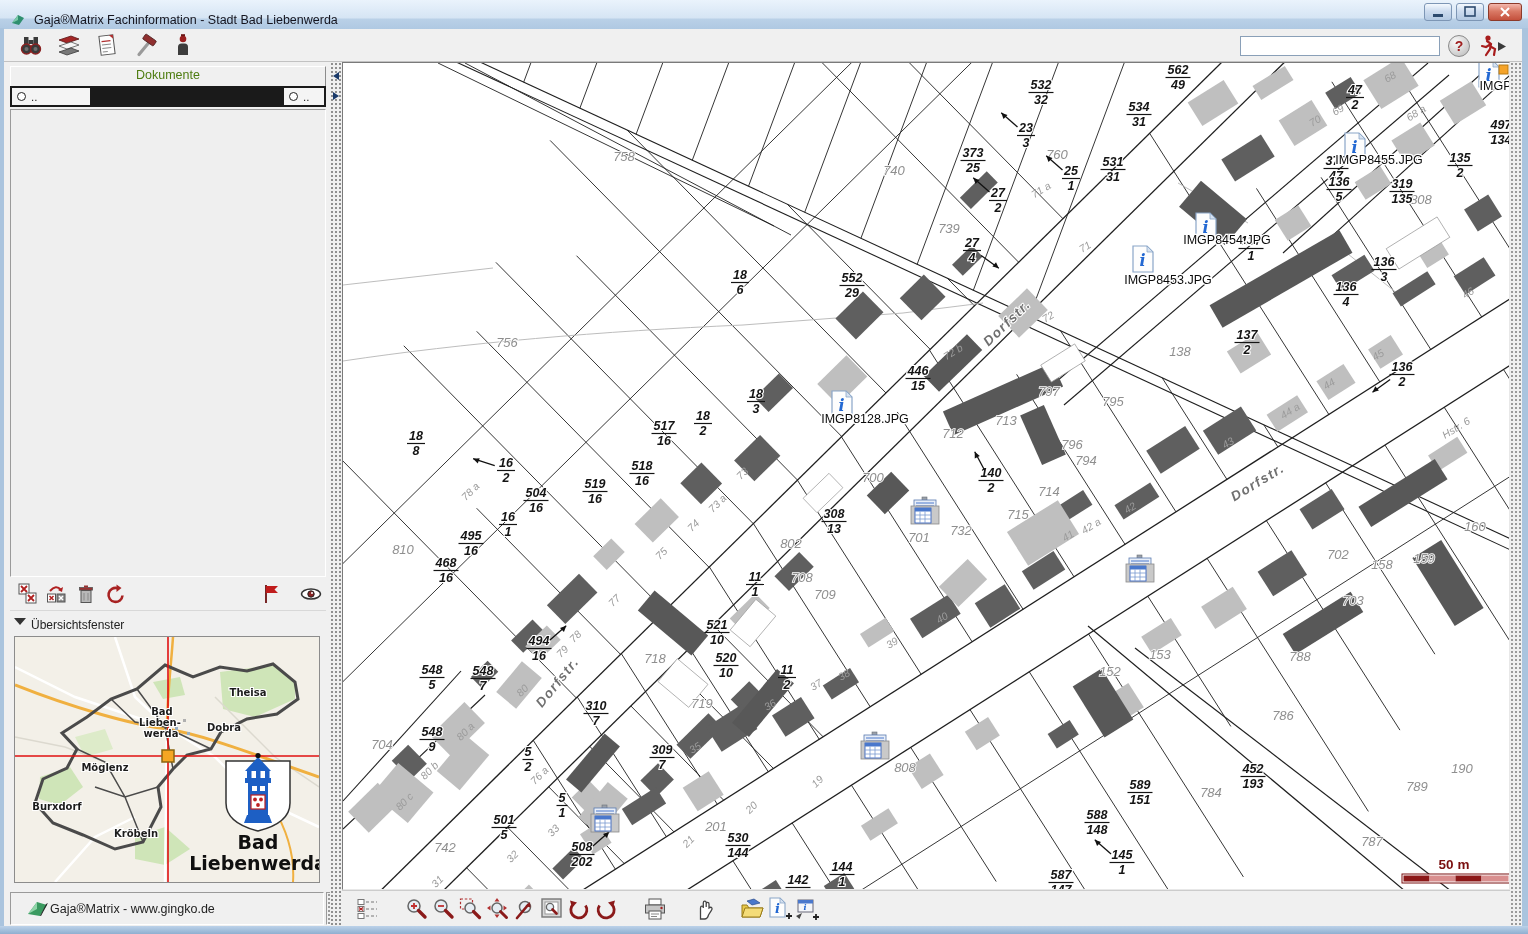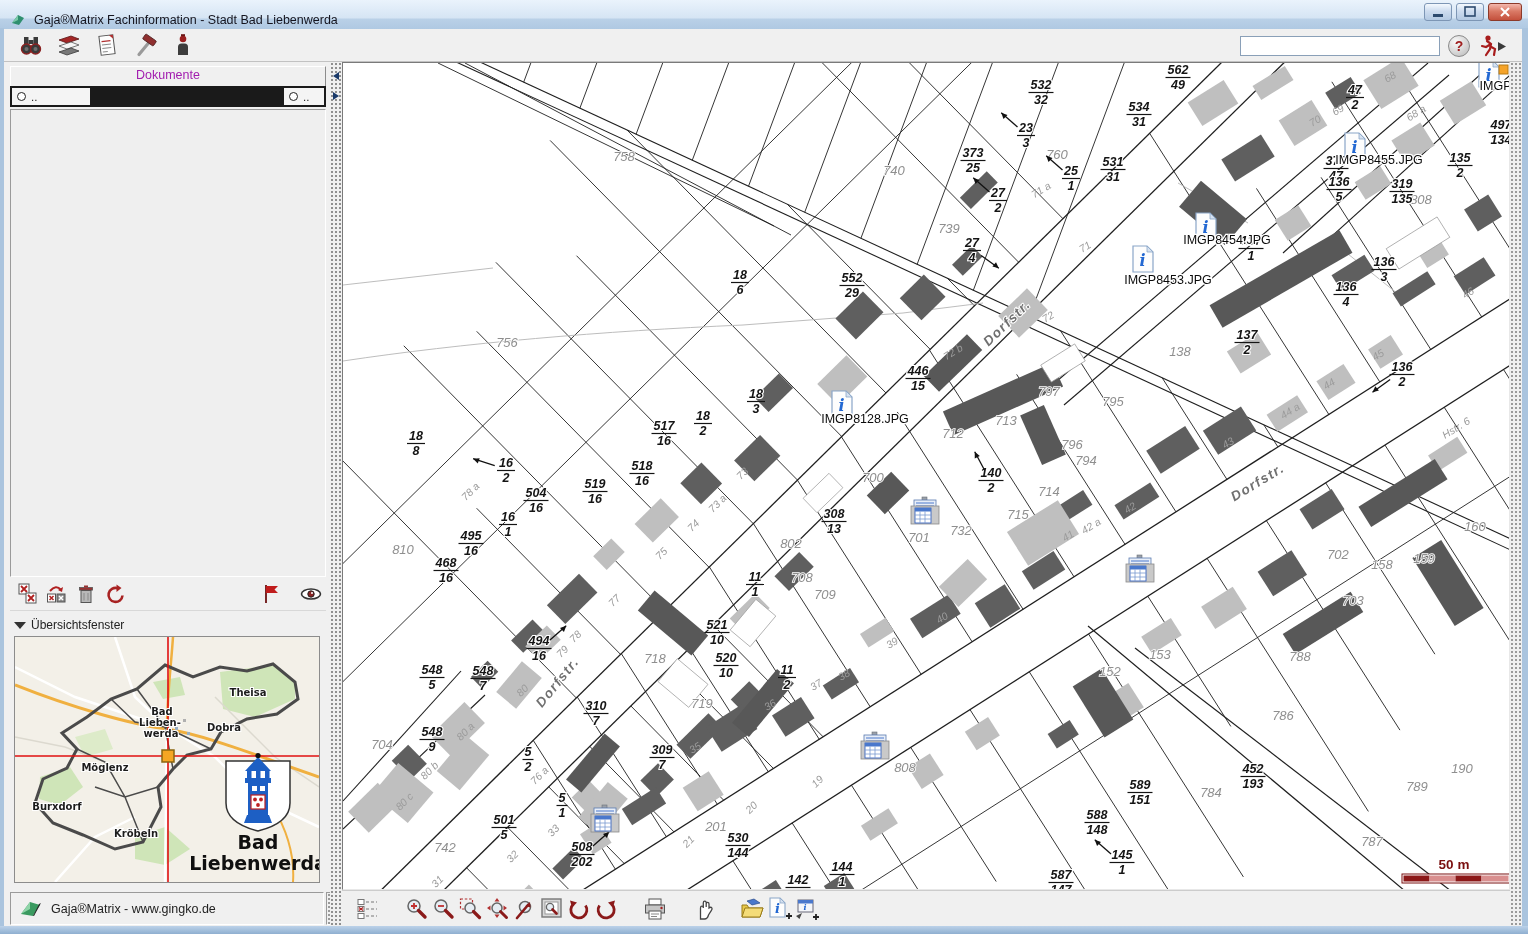--- a/index.html
+++ b/index.html
@@ -28,35 +28,35 @@
   .tbtn{width:38px;height:30px;display:flex;align-items:center;justify-content:center;}
   .search-zone{position:absolute;right:14px;top:4px;display:flex;align-items:center;gap:8px;}
   .search-zone input{width:200px;height:20px;border:1px solid #8aa0b8;background:#fff;font:12px "Liberation Sans",sans-serif;padding:0 4px;}
   .helpbtn{width:22px;height:22px;border-radius:50%;border:1px solid #8a8a8a;
     background:radial-gradient(circle at 35% 30%,#fafafa,#b8b8b8);color:#a02020;font:700 14px "Liberation Sans",sans-serif;
     display:flex;align-items:center;justify-content:center;}
   
   .sidebar{position:absolute;left:8px;top:62px;width:322px;height:864px;background:#f0f0f0;}
   .dok-header{position:absolute;left:2px;top:4px;right:4px;height:29px;background:#f0f0f0;
     border:1px solid;border-color:#ffffff #8c8c8c #8c8c8c #ffffff;
-    font-size:12.5px;color:#a21caf;text-align:center;line-height:16px;}
+    font-size:12.5px;color:#4d7c0f;text-align:center;line-height:16px;}
   .cols{position:absolute;left:2px;top:24px;right:4px;height:21px;display:flex;border:2px solid #1a1a1a;background:#1a1a1a;gap:2px;}
   .colcell{background:#f4f4f4;display:flex;align-items:center;gap:5px;padding-left:5px;font-size:11.5px;color:#222;}
   .radio{width:9px;height:9px;border:1.4px solid #222;border-radius:50%;background:#fff;flex:0 0 auto;}
   .c1{width:78px;} .c2{flex:1;margin-top:30px;} .c3{width:40px;}
   .doc-list{position:absolute;left:2px;top:47px;right:4px;height:468px;background:#efefef;
     border:1px solid;border-color:#9a9a9a #ffffff #ffffff #9a9a9a;}
   .doc-actions{position:absolute;left:2px;top:519px;right:4px;height:30px;border-bottom:1px solid #d8d8d8;}
   .act{position:absolute;top:1px;width:26px;height:26px;}
-  .ov-label{position:absolute;left:6px;top:556px;font-size:12px;color:#222;display:flex;align-items:center;gap:5px;}
+  .ov-label{position:absolute;left:6px;top:556px;font-size:12px;color:#222;display:flex;align-items:flex-start;gap:5px;}
   .tri-down{width:0;height:0;border-left:6px solid transparent;border-right:6px solid transparent;border-top:7px solid #333;}
   .ov-map{position:absolute;left:6px;top:574px;width:306px;height:247px;border:1px solid #8c8c8c;background:#f3f0e8;}
   .bottom-status{position:absolute;left:2px;top:830px;right:-14px;height:33px;display:flex;gap:2px;}
   .status-cell{flex:1;border:1px solid;border-color:#9a9a9a #ffffff #ffffff #9a9a9a;background:#f0f0f0;
-    display:flex;align-items:center;gap:8px;padding-left:8px;font-size:12.5px;color:#222;}
+    display:flex;align-items:center;gap:0;padding-left:15px;font-size:12.5px;color:#222;}
   .status-grip{width:18px;border:1px solid;border-color:#9a9a9a #ffffff #ffffff #9a9a9a;
     background-image:radial-gradient(circle,#9a9a9a 0.8px,transparent 1px);background-size:4px 4px;}
   
   .splitter{position:absolute;left:330px;top:62px;width:12px;height:864px;background:#f0f0f0;
     background-image:radial-gradient(circle,#8f8f8f 0.8px,transparent 1px);background-size:4px 4px;}
   .splitter svg{position:absolute;left:1px;top:6px;}
   
   .map-panel{position:absolute;left:342px;top:62px;width:1168px;height:828px;background:#fff;
     border:1px solid;border-color:#7a7a7a #e8e8e8 #e8e8e8 #7a7a7a;overflow:hidden;}
   .map-toolbar{position:absolute;left:342px;top:890px;width:1168px;height:36px;background:#f0f0f0;

